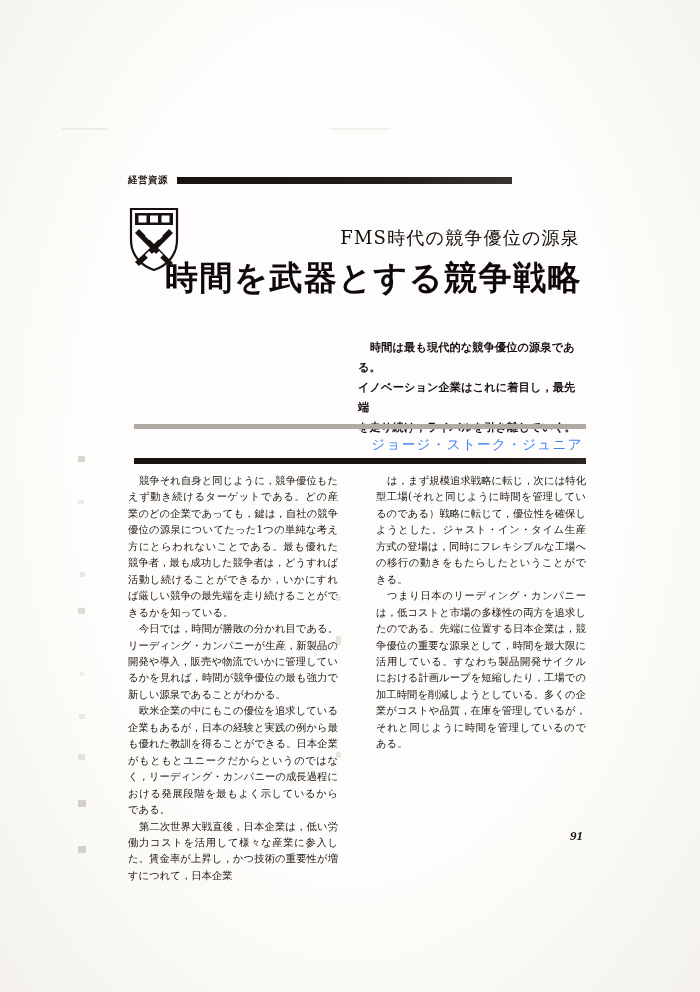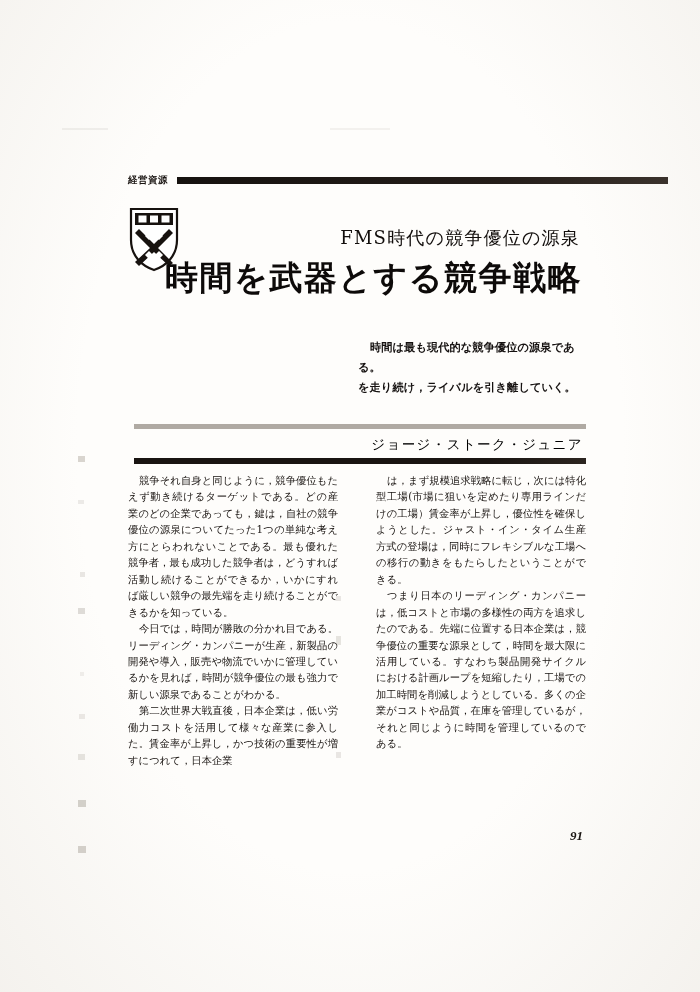--- a/index.html
+++ b/index.html
@@ -37,21 +37,21 @@
     background: #b9b4ac;
     opacity: .55;
     pointer-events: none;
   }
 
   
   .kicker-row {
     position: absolute;
     left: 128px;
     top: 174px;
-    width: 540px;
+    width: 384px;
     display: flex;
     align-items: center;
     gap: 9px;
   }
   .kicker-label {
     font-family: "DejaVu Sans", sans-serif;
     font-weight: 700;
     font-size: 9.5px;
     letter-spacing: .5px;
     color: #1a1512;
@@ -124,21 +124,21 @@
     height: 5px;
     background: #b0aaa3;
   }
   .byline {
     position: absolute;
     right: 117px;
     top: 436px;
     font-family: Liberation Mono, monospace;
     font-size: 13.5px;
     letter-spacing: 1.4px;
-    color: #000000;
+    color: #3b82f6;
     white-space: nowrap;
   }
   .rule-thick {
     position: absolute;
     left: 134px;
     top: 458px;
     width: 452px;
     height: 6px;
     background: linear-gradient(90deg, #191411 0%, #191411 78%, #2c2520 100%);
   }
@@ -219,34 +219,36 @@
       <path d="M17 49 l4 -4 l4 4 l-4 4 z" fill="#ffffff"></path>
       <path d="M27 49 l4 -4 l4 4 l-4 4 z" fill="#ffffff"></path>
     </svg>
   </div>
 
   <div class="eyebrow-title">FMS時代の競争優位の源泉</div>
   <h1 class="main-title">時間を武器とする競争戦略</h1>
 
   <div class="abstract">
     <p class="indent">時間は最も現代的な競争優位の源泉である。</p>
+    <p>イノベーション企業はこれに着目し，最先端</p>
     <p>を走り続け，ライバルを引き離していく。</p>
   </div>
 
   <div class="rule-thin"></div>
   <div class="byline">ジョージ・ストーク・ジュニア</div>
   <div class="rule-thick"></div>
 
   <div class="columns">
     <div class="col">
       <p>競争それ自身と同じように，競争優位もたえず動き続けるターゲットである。どの産業のどの企業であっても，鍵は，自社の競争優位の源泉についてたった1つの単純な考え方にとらわれないことである。最も優れた競争者，最も成功した競争者は，どうすれば活動し続けることができるか，いかにすれば厳しい競争の最先端を走り続けることができるかを知っている。</p>
       <p>今日では，時間が勝敗の分かれ目である。リーディング・カンパニーが生産，新製品の開発や導入，販売や物流でいかに管理しているかを見れば，時間が競争優位の最も強力で新しい源泉であることがわかる。</p>
+      <p>欧米企業の中にもこの優位を追求している企業もあるが，日本の経験と実践の例から最も優れた教訓を得ることができる。日本企業がもともとユニークだからというのではなく，リーディング・カンパニーの成長過程における発展段階を最もよく示しているからである。</p>
       <p>第二次世界大戦直後，日本企業は，低い労働力コストを活用して様々な産業に参入した。賃金率が上昇し，かつ技術の重要性が増すにつれて，日本企業</p>
     </div>
     <div class="col">
-      <p>は，まず規模追求戦略に転じ，次には特化型工場(市場に狙いを定めたり専用ラインだけの工場）賃金率が上昇し，優位性を確保しようとした。ジャスト・イン・タイム生産方式の登場は，同時にフレキシブルな工場への移行の動きをもたらしたということができる。</p>
+      <p>は，まず規模追求戦略に転じ，次には特化型工場(それと同じように時間を管理しているのである）戦略に転じて，優位性を確保しようとした。ジャスト・イン・タイム生産方式の登場は，同時にフレキシブルな工場への移行の動きをもたらしたということができる。</p>
       <p>つまり日本のリーディング・カンパニーは，低コストと市場の多様性の両方を追求したのである。先端に位置する日本企業は，競争優位の重要な源泉として，時間を最大限に活用している。すなわち製品開発サイクルにおける計画ループを短縮したり，工場での加工時間を削減しようとしている。多くの企業がコストや品質，在庫を管理しているが，それと同じように時間を管理しているのである。</p>
     </div>
   </div>
 
   <div class="folio">91</div>
 
 </div>
 
 </body></html>

